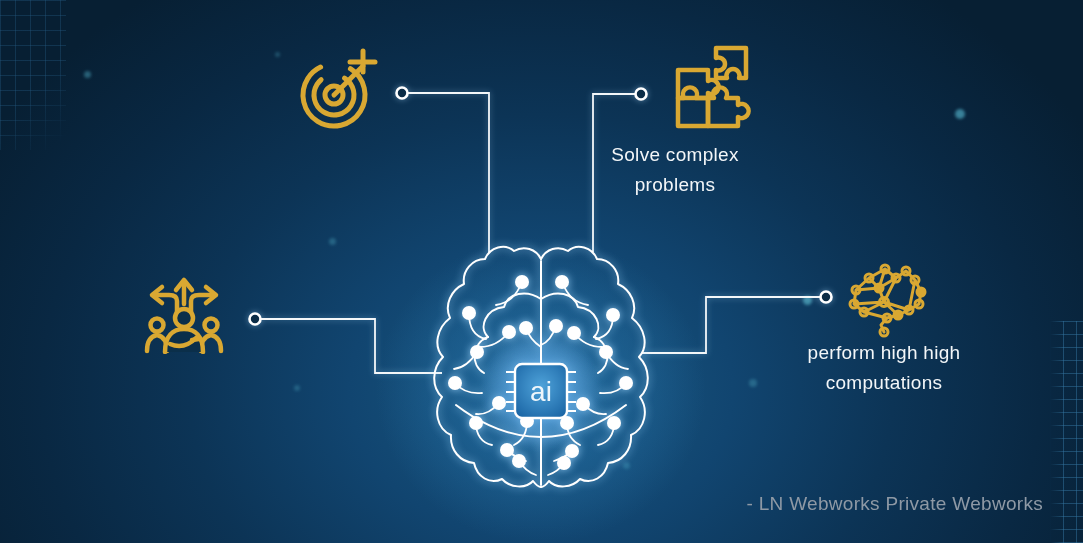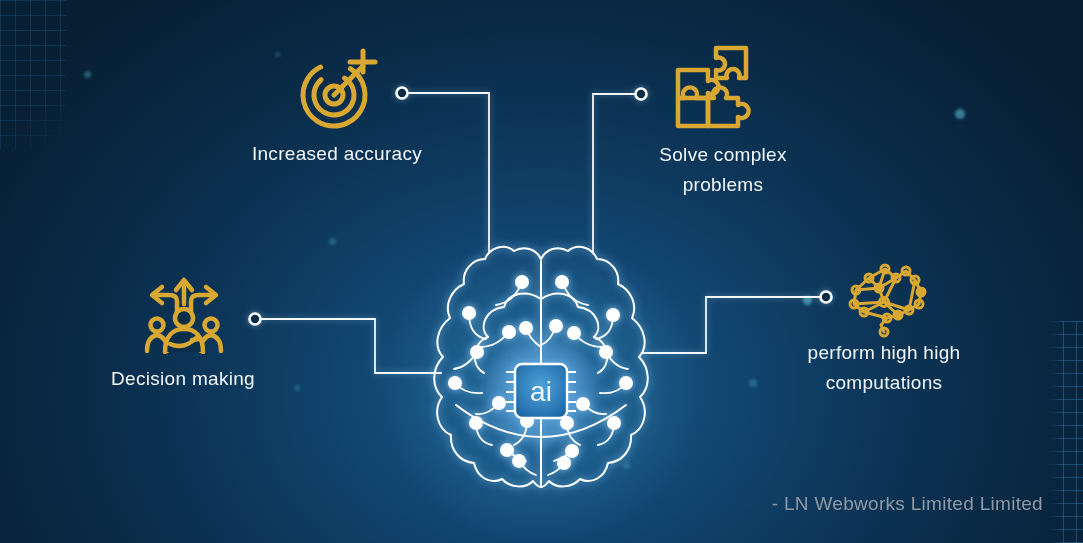--- a/index.html
+++ b/index.html
@@ -198,31 +198,30 @@
   <svg class="feature-icon" style="left:297px;top:45px" width="82" height="90" viewBox="0 0 82 90">
     <g class="gold" stroke-width="5">
       <circle cx="37" cy="50" r="31" pathLength="100" stroke-dasharray="84 16" transform="rotate(-58 37 50)"></circle>
       <circle cx="37" cy="50" r="20" pathLength="100" stroke-dasharray="80 20" transform="rotate(-58 37 50)"></circle>
       <circle cx="37" cy="50" r="9"></circle>
       <line x1="37" y1="50" x2="66" y2="21"></line>
       <line x1="66" y1="6" x2="66" y2="27"></line>
       <line x1="53" y1="17" x2="78" y2="17"></line>
     </g>
   </svg>
-  <div class="feature-label" style="left:227px;top:139px;width:220px">Increased accuracy</div>
 
   <svg class="feature-icon" style="left:664px;top:42px" width="88" height="92" viewBox="0 0 88 92">
     <g class="gold" stroke-width="4.5">
       <path d="M14,28 H44 V39 a7,7 0 1 1 0,12 V56 H14 Z"></path>
       <path d="M14,56 H20 a7,7 0 1 1 12,0 H44 V84 H14 Z"></path>
       <path d="M44,56 H50 a7,7 0 1 1 12,0 H74 V63 a7,7 0 1 1 0,12 V84 H44 Z"></path>
       <path d="M52,6 H82 V36 H75 a6.5,6.5 0 1 0 -12,0 H52 V28 a6.5,6.5 0 1 0 0,-12 Z"></path>
     </g>
   </svg>
-  <div class="feature-label" style="left:638px;top:140px;width:170px">Solve complex problems</div>
+  <div class="feature-label" style="left:590px;top:140px;width:170px">Solve complex problems</div>
 
   <svg class="feature-icon" style="left:140px;top:270px" width="88" height="84" viewBox="0 0 88 84">
     <g class="gold" stroke-width="4.5">
 
       <path d="M44,34 V14"></path>
         <path d="M36,20 L44,10 L52,20"></path>
       <path d="M37,42 V31 Q37,25 29,25 H16"></path>
         <path d="M22,17 L12,25 L22,33"></path>
       <path d="M51,42 V31 Q51,25 59,25 H72"></path>
         <path d="M66,17 L76,25 L66,33"></path>
@@ -231,21 +230,20 @@
       <path d="M7,81 Q7,67 17,65 Q27,67 27,81"></path>
       <circle cx="71" cy="55" r="6.5"></circle>
       <path d="M61,81 Q61,67 71,65 Q81,67 81,81"></path>
 
       <circle cx="44" cy="48" r="9" fill="#0b2f4a"></circle>
       <path d="M25,82 C25,66 33,59 44,59 C55,59 63,66 63,82" fill="#0b2f4a"></path>
       <path d="M30,74 Q44,80 56,68"></path>
       <path d="M52,70 l7,-1"></path>
     </g>
   </svg>
-  <div class="feature-label" style="left:73px;top:364px;width:220px">Decision making</div>
 
   <svg class="feature-icon" style="left:843px;top:258px" width="88" height="80" viewBox="0 0 88 80">
     <g class="gold" stroke-width="3">
 
       <path d="M42,11 L26,20 L13,32 L11,46 L21,54 L41,44 L36,30 L26,20 M36,30 L42,11 L53,20 L63,13 L72,22 L78,34 L76,46 L66,52 L55,57 L44,60 L21,54 M41,44 L55,57 M41,44 L66,52 M53,20 L41,44 M53,20 L36,30 M72,22 L66,52 M13,32 L36,30 M11,46 L41,44 M44,60 L38,67 L41,74"></path>
 
       <circle cx="42" cy="11" r="4"></circle>
         <circle cx="26" cy="20" r="4"></circle>
       <circle cx="13" cy="32" r="4"></circle>
         <circle cx="11" cy="46" r="4"></circle>
@@ -258,15 +256,15 @@
       <circle cx="78" cy="34" r="4" fill="#D9A832"></circle>
         <circle cx="76" cy="46" r="4"></circle>
       <circle cx="66" cy="52" r="4"></circle>
         <circle cx="55" cy="57" r="4" fill="#D9A832"></circle>
       <circle cx="44" cy="60" r="4"></circle>
         <circle cx="41" cy="74" r="4"></circle>
     </g>
   </svg>
   <div class="feature-label" style="left:779px;top:338px;width:210px">perform high high computations</div>
 
-  <div id="footer-credit">- LN Webworks Limited Limited</div>
+  <div id="footer-credit">- LN Webworks Private Webworks</div>
 
 </div>
 
 </body></html>

